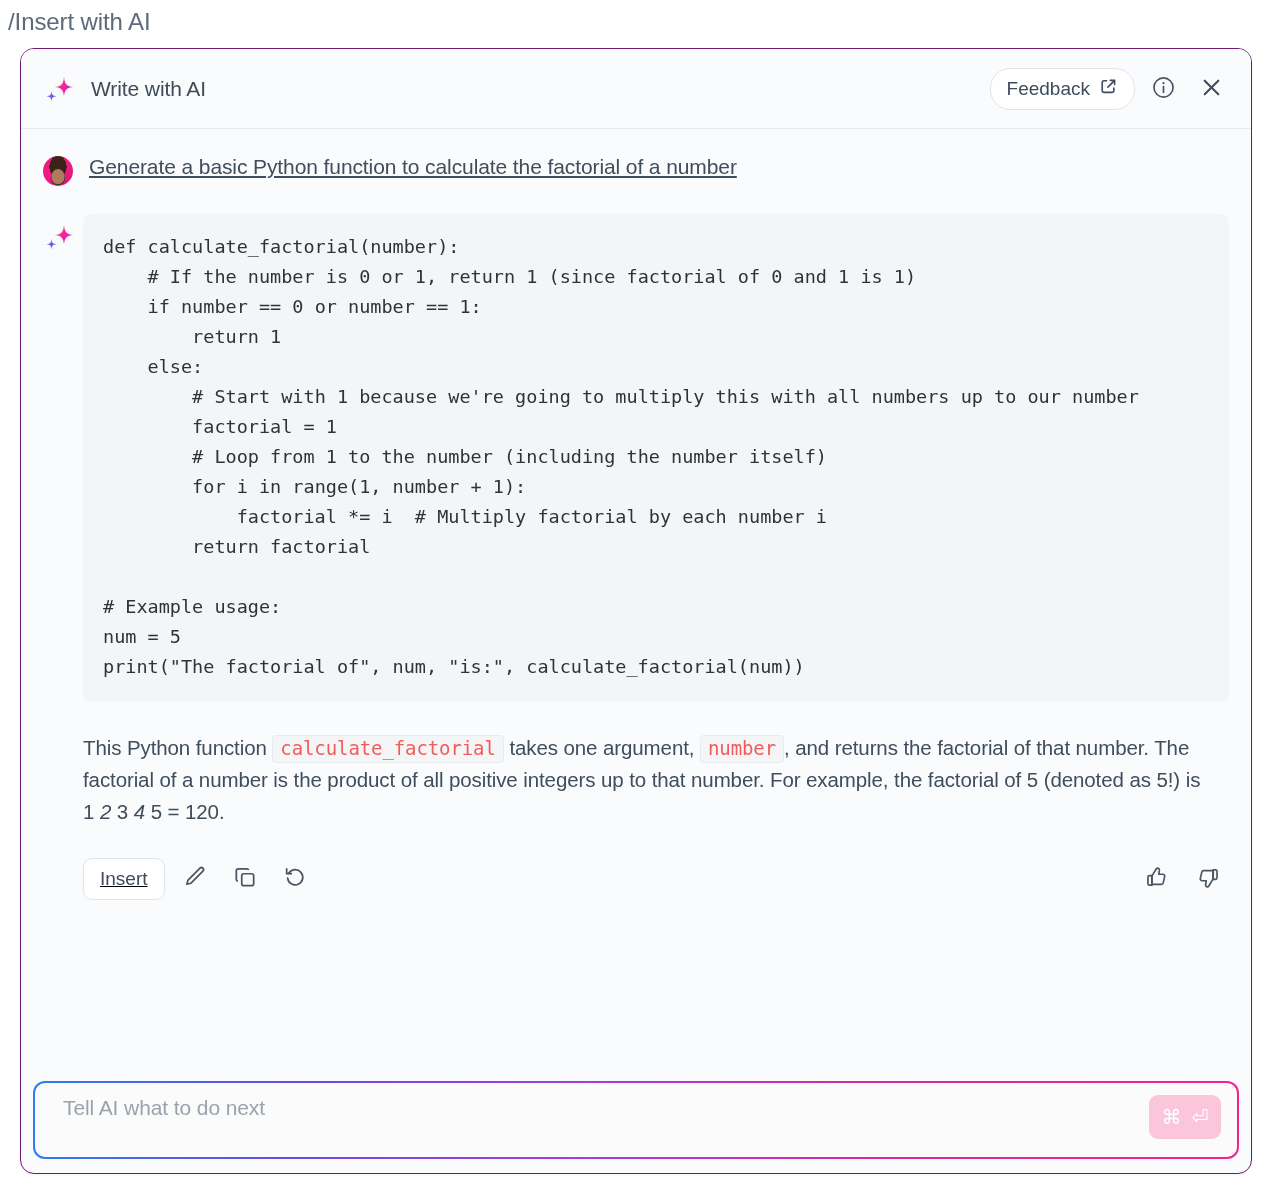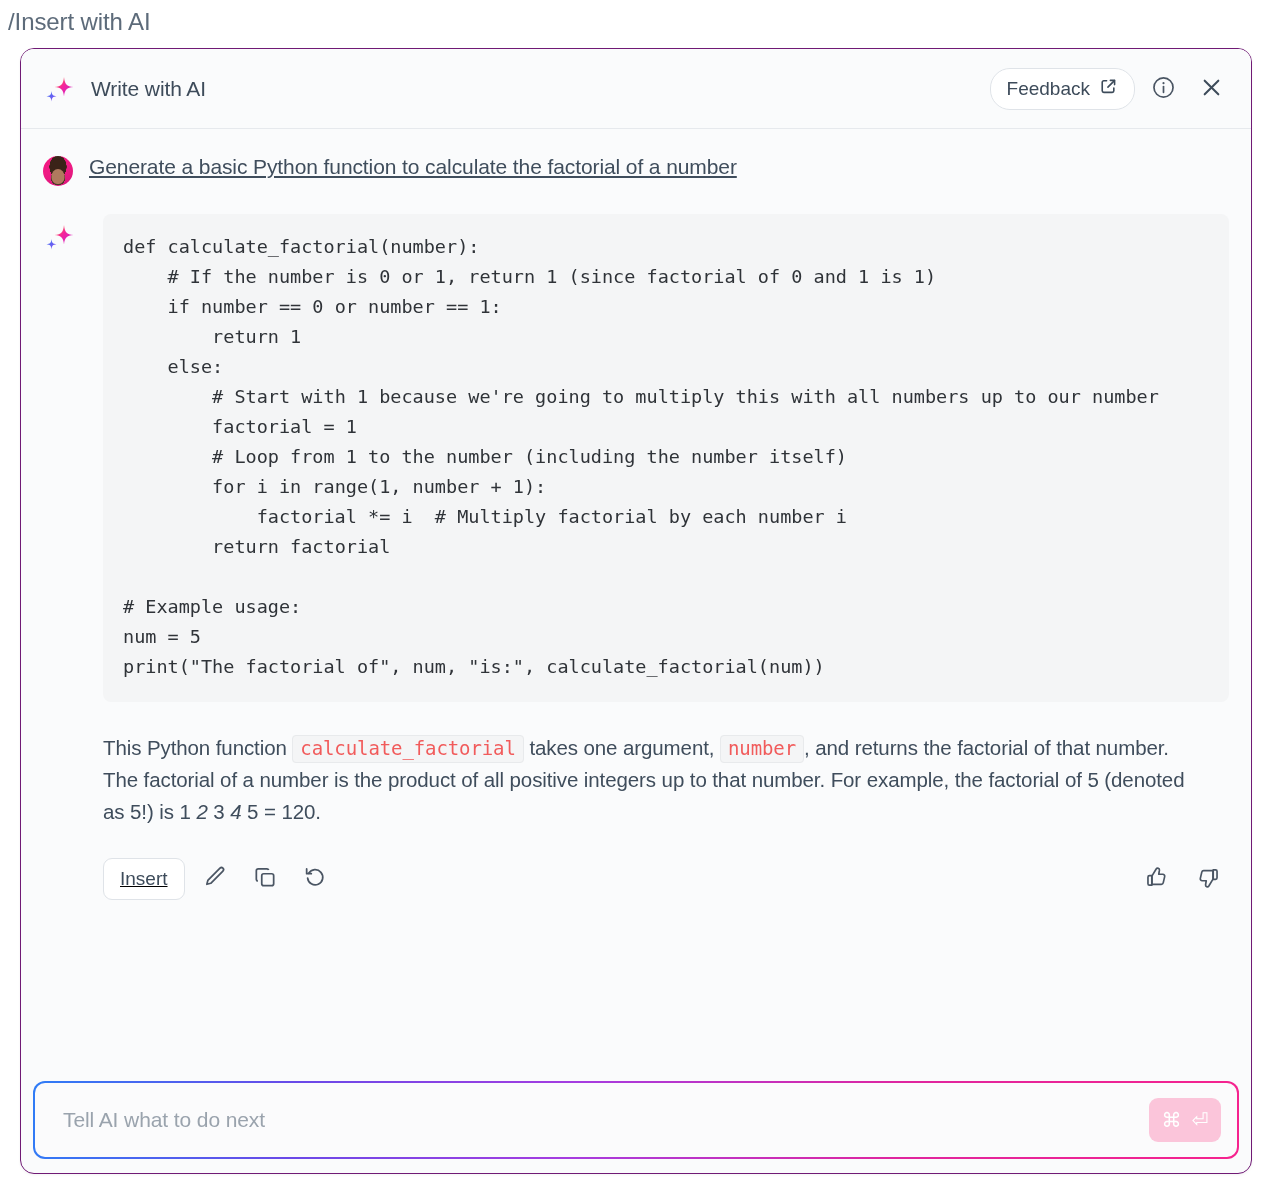--- a/index.html
+++ b/index.html
@@ -111,21 +111,21 @@
   }
   .prompt-text {
     font-size: 21px;
     color: #3f4d5c;
     line-height: 1.35;
     letter-spacing: -0.1px;
     text-decoration: underline;
   }
 
   
-  .answer-row { display: flex; align-items: flex-start; gap: 26px; }
+  .answer-row { display: flex; align-items: flex-start; gap: 6px; }
   .answer-spark { width: 34px; height: 34px; flex: 0 0 34px; position: relative; margin-top: 6px; }
   .answer-content { flex: 1 1 auto; min-width: 0; }
 
   
   .code-block {
     background: #f4f5f6;
     border-radius: 8px;
     padding: 18px 20px 20px 20px;
     margin: 0 0 30px 0;
     font-family: "DejaVu Sans Mono", "Liberation Mono", monospace;
@@ -195,22 +195,22 @@
     height: 78px;
     border-radius: 12px;
     padding: 2px;
     background: linear-gradient(100deg, #2f7cf6 0%, #6a49e8 22%, #a63ce0 45%, #e0259e 72%, #f6238e 100%);
   }
   .input-inner {
     height: 100%;
     border-radius: 10px;
     background: #fbfbfc;
     display: flex;
-    align-items: center;
-    padding: 0 16px 0 26px;
+    align-items: flex-start;
+    padding: 12px 16px 0 26px;
   }
   .ai-input {
     flex: 1 1 auto;
     border: none;
     outline: none;
     background: transparent;
     font-family: "Liberation Sans", sans-serif;
     font-size: 21px;
     color: #3f4d5c;
     letter-spacing: -0.1px;

